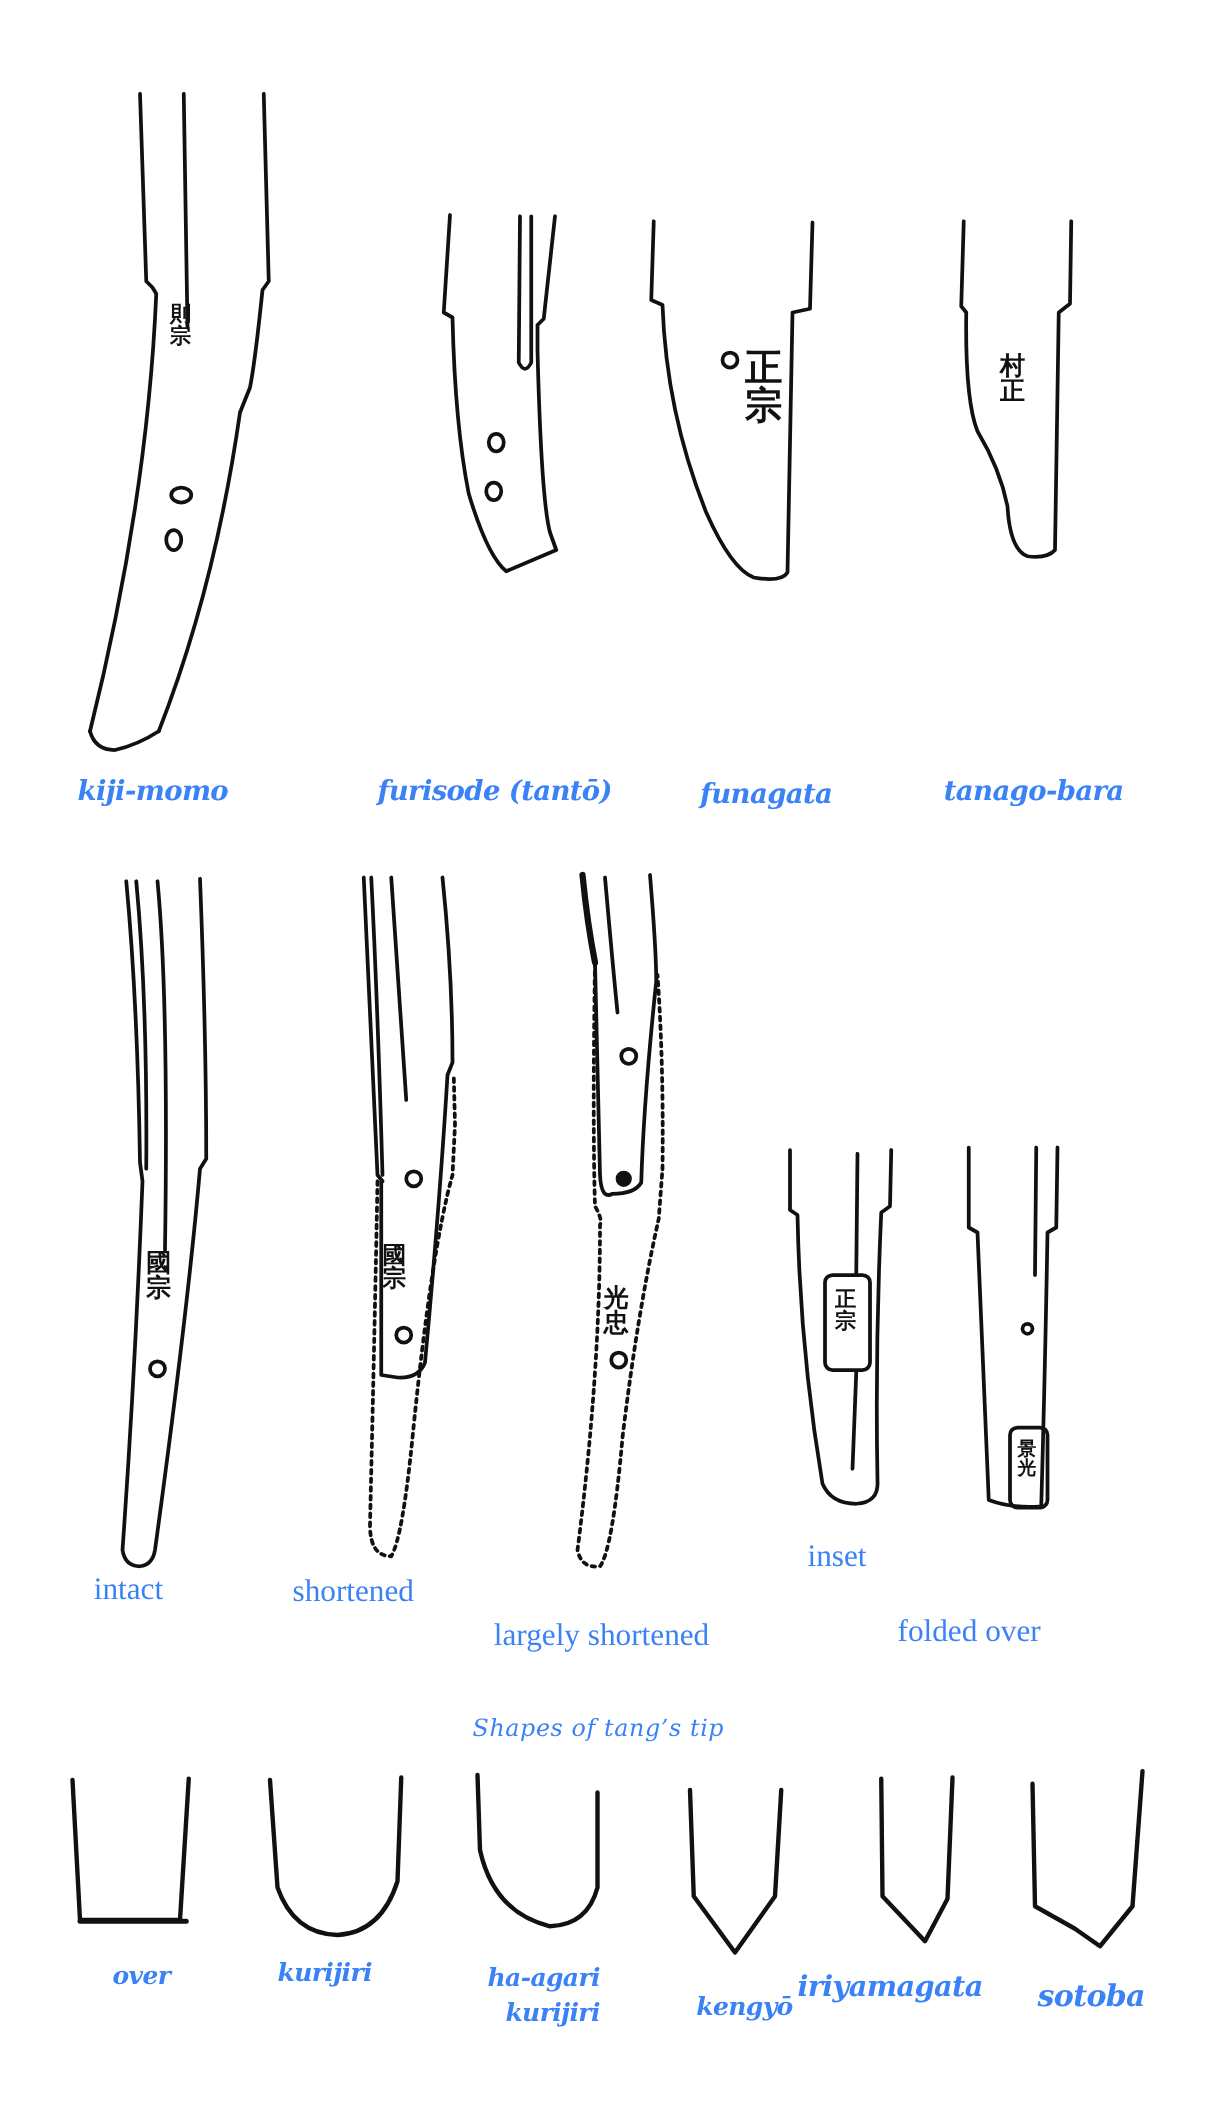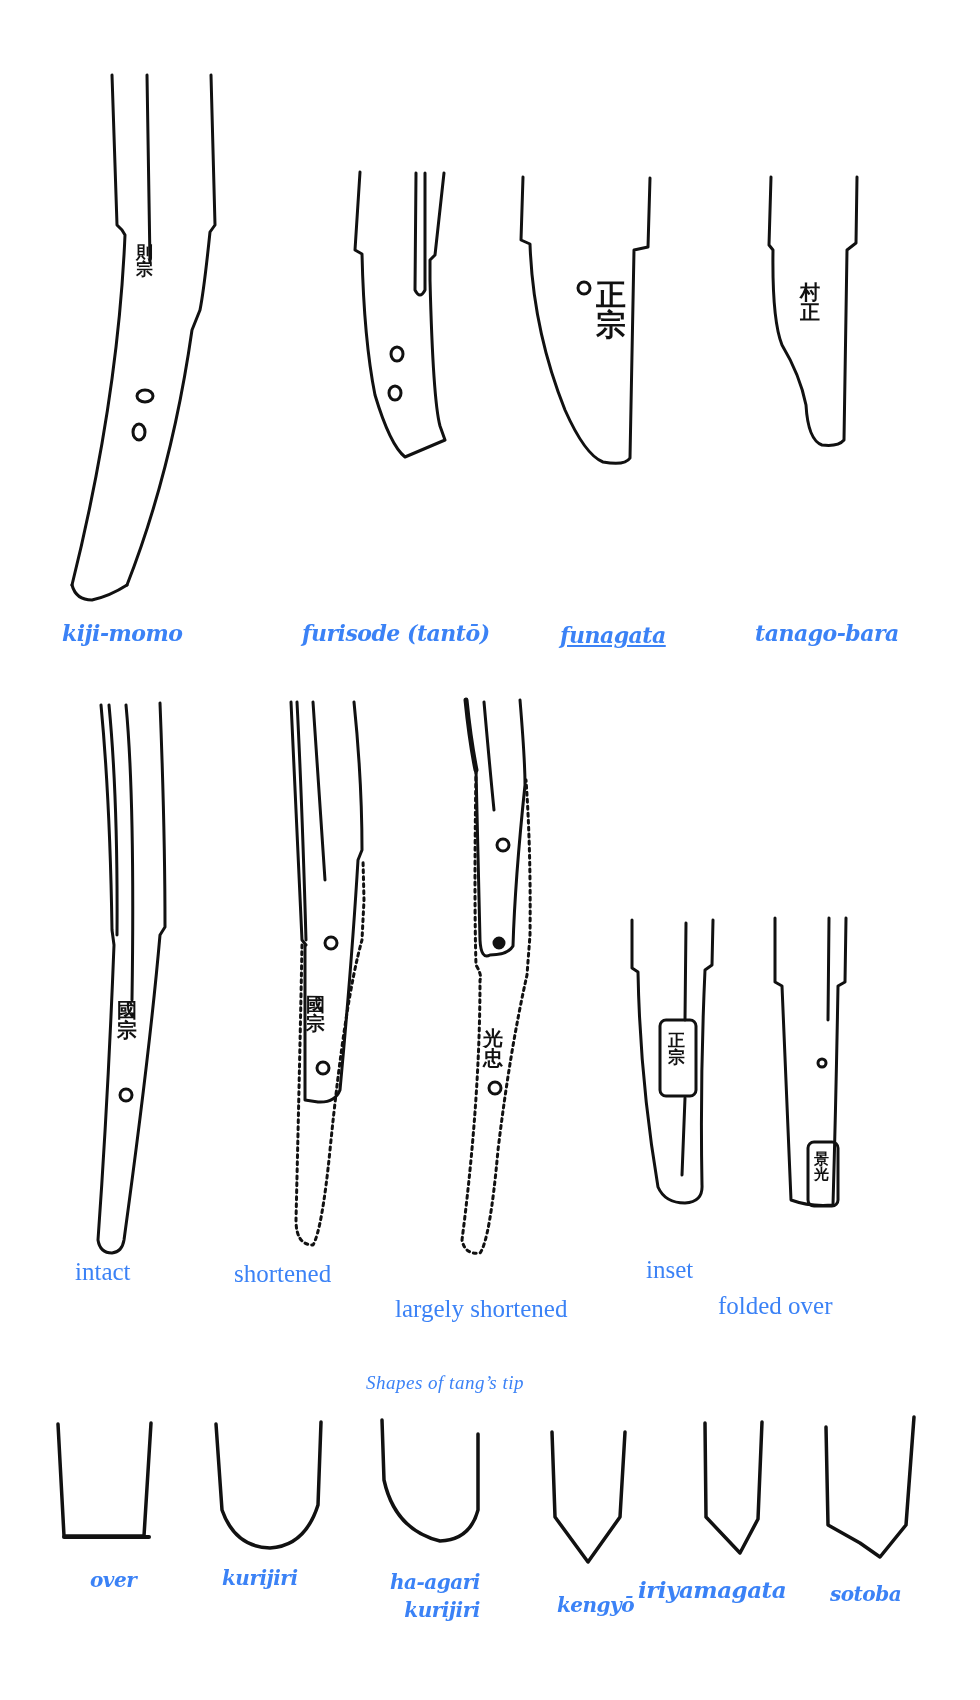--- a/index.html
+++ b/index.html
@@ -134,34 +134,34 @@
   <div>宗</div>
 </div>
 <div class="mark" style="left:814px;top:1152px;font-size:15px;width:18px;">
   <div>景</div>
   <div>光</div>
 </div>
 
 
 <div class="lbl ital" style="left:62px;top:620px;">kiji-momo</div>
 <div class="lbl ital" style="left:302px;top:620px;">furisode (tantō)</div>
-<div class="lbl ital" style="left:560px;top:622px;text-decoration:underline;">funagata</div>
+<div class="lbl ital" style="left:560px;top:622px;">funagata</div>
 <div class="lbl ital" style="left:755px;top:620px;">tanago-bara</div>
 
 
 <div class="lbl roman" style="left:75px;top:1258px;">intact</div>
 <div class="lbl roman" style="left:234px;top:1260px;">shortened</div>
 <div class="lbl roman" style="left:395px;top:1295px;">largely shortened</div>
-<div class="lbl roman" style="left:646px;top:1232px;margin-top:24px;">inset</div>
+<div class="lbl roman" style="left:646px;top:1232px;">inset</div>
 <div class="lbl roman" style="left:718px;top:1292px;">folded over</div>
 
 
-<div class="lbl caption" style="left:366px;top:1372px;font-family:Liberation Serif, serif;">Shapes of tang’s tip</div>
+<div class="lbl caption" style="left:378px;top:1372px;">Shapes of tang’s tip</div>
 <div class="lbl ital" style="left:90px;top:1568px;font-size:20px;">over</div>
 <div class="lbl ital" style="left:222px;top:1566px;font-size:20px;">kurijiri</div>
 <div class="lbl ital" style="left:390px;top:1568px;font-size:20px;line-height:28px;text-align:right;">
   <div>ha-agari</div>
   <div>kurijiri</div>
 </div>
 <div class="lbl ital" style="left:557px;top:1578px;font-size:20px;margin-top:15px;">kengyō</div>
 <div class="lbl ital" style="left:638px;top:1576px;font-size:23px;">iriyamagata</div>
-<div class="lbl ital" style="left:830px;top:1582px;font-size:20px;">sotoba</div>
+<div class="lbl ital" style="left:830px;top:1582px;font-size:24px;">sotoba</div>
 </div>
 
 </body></html>

